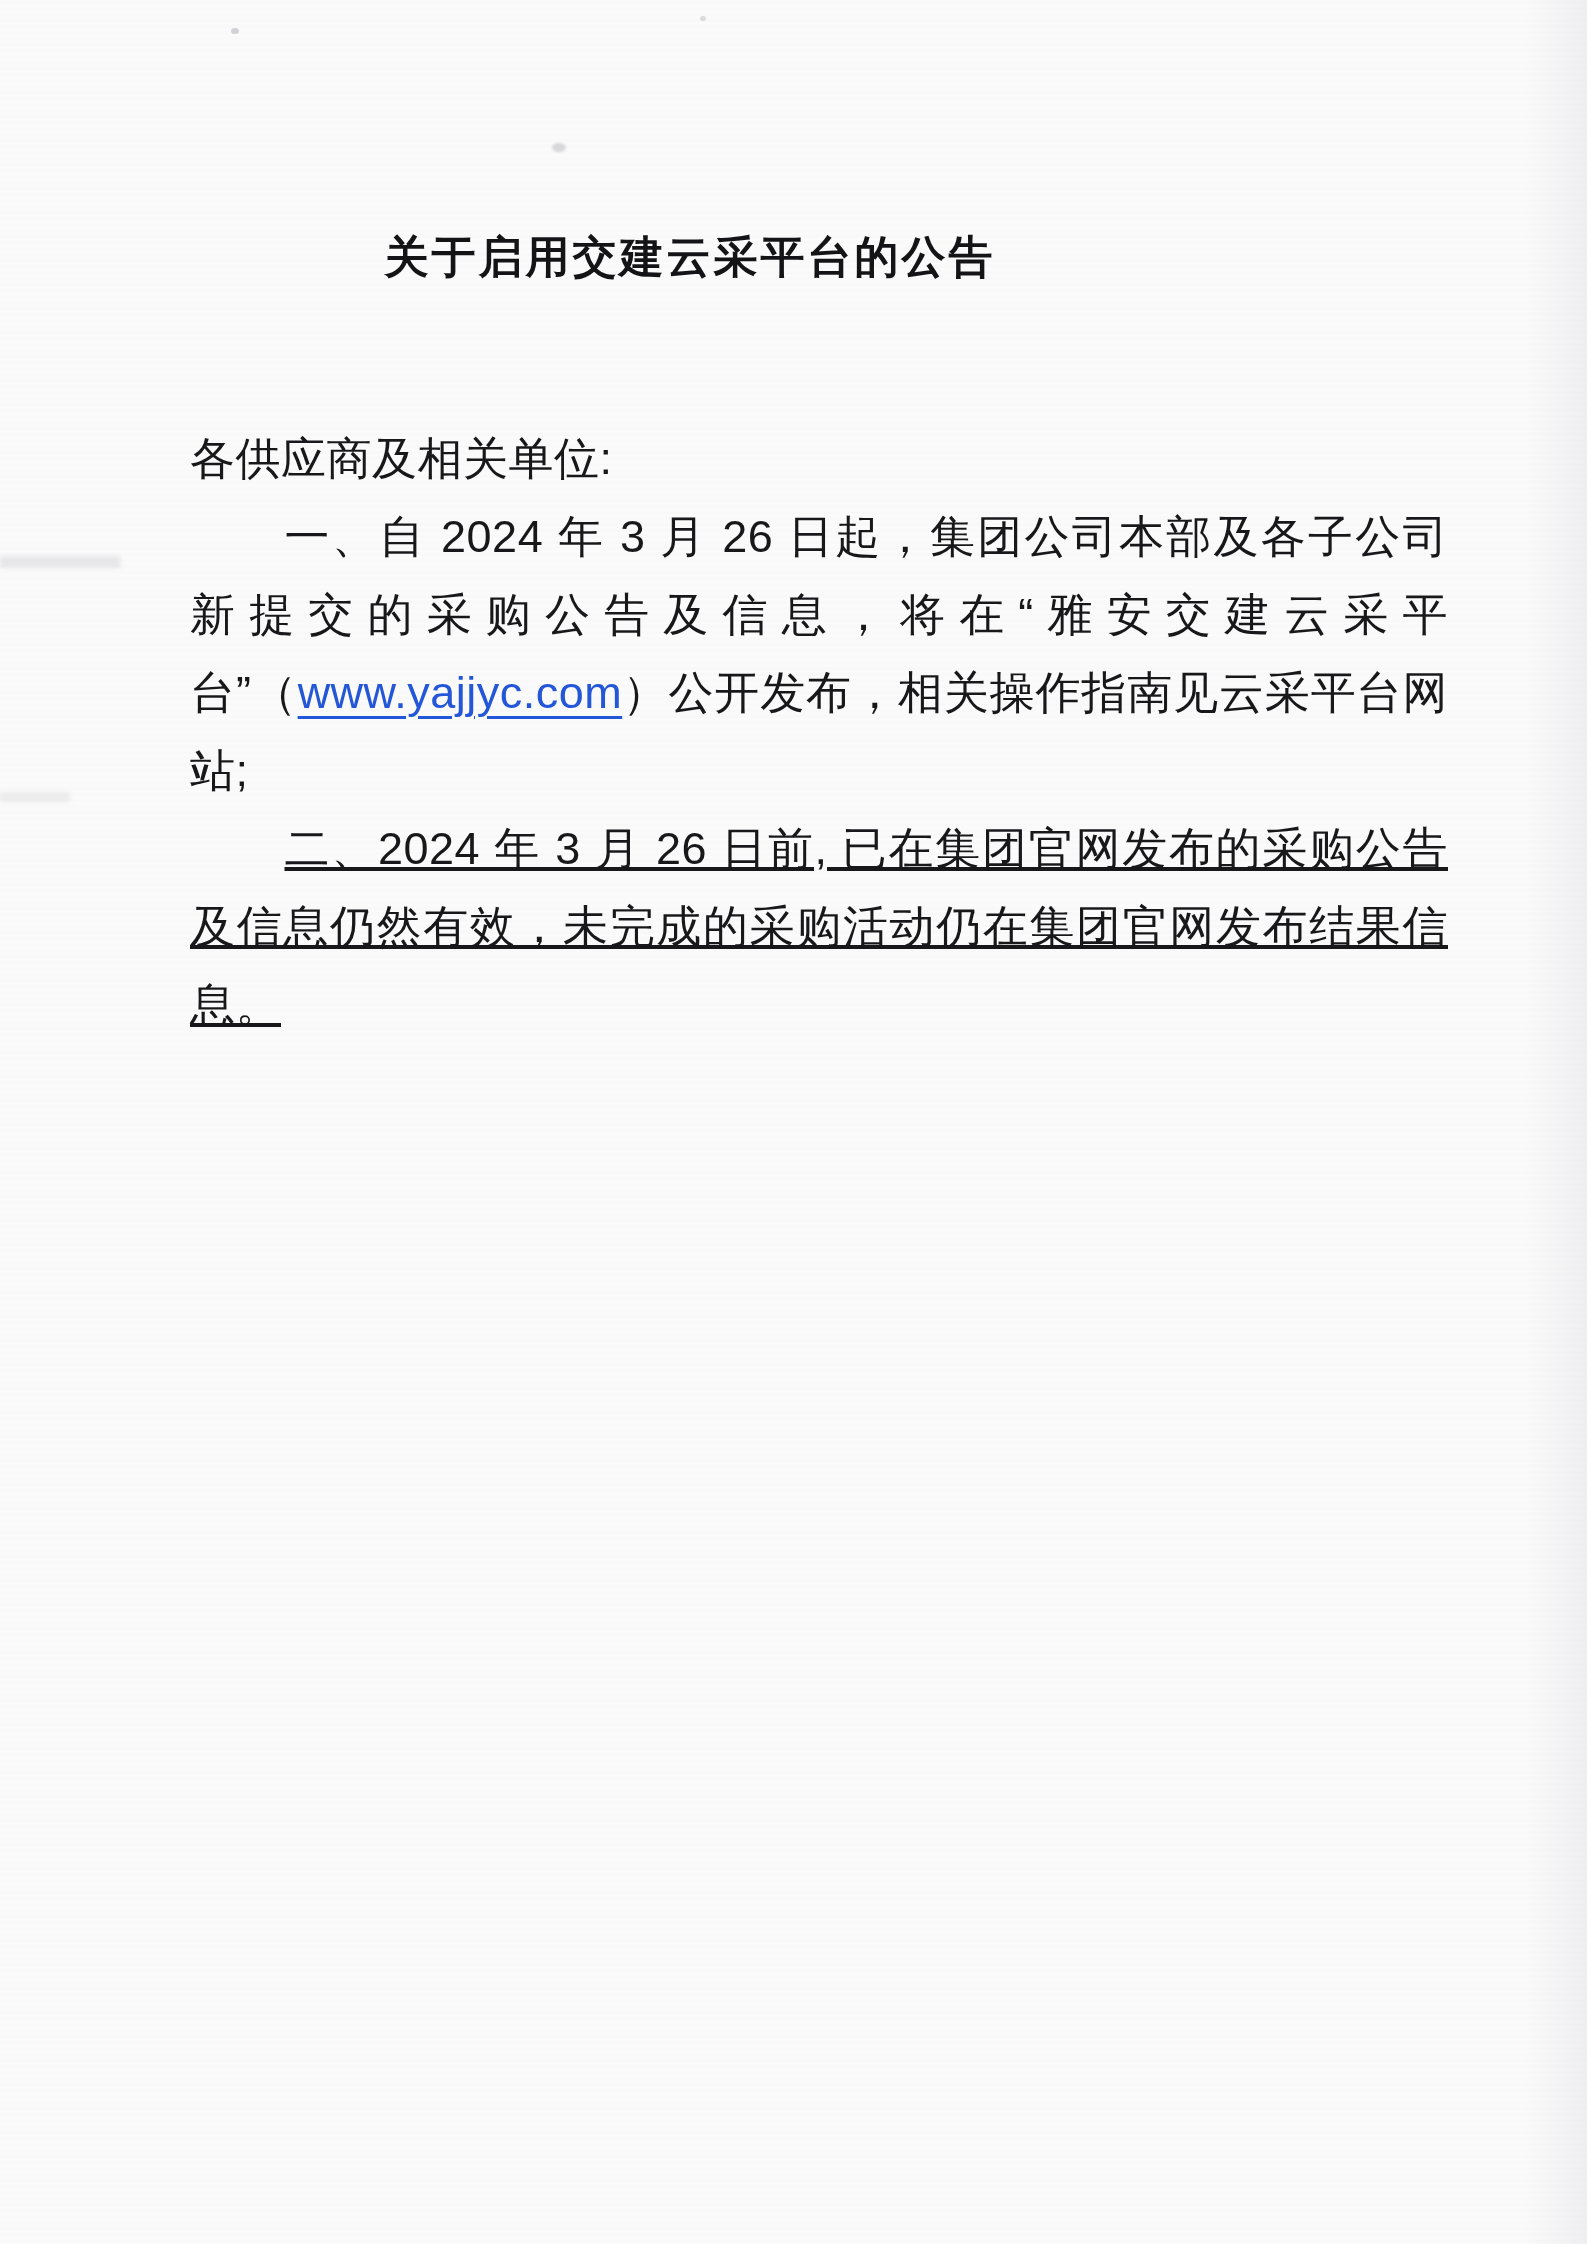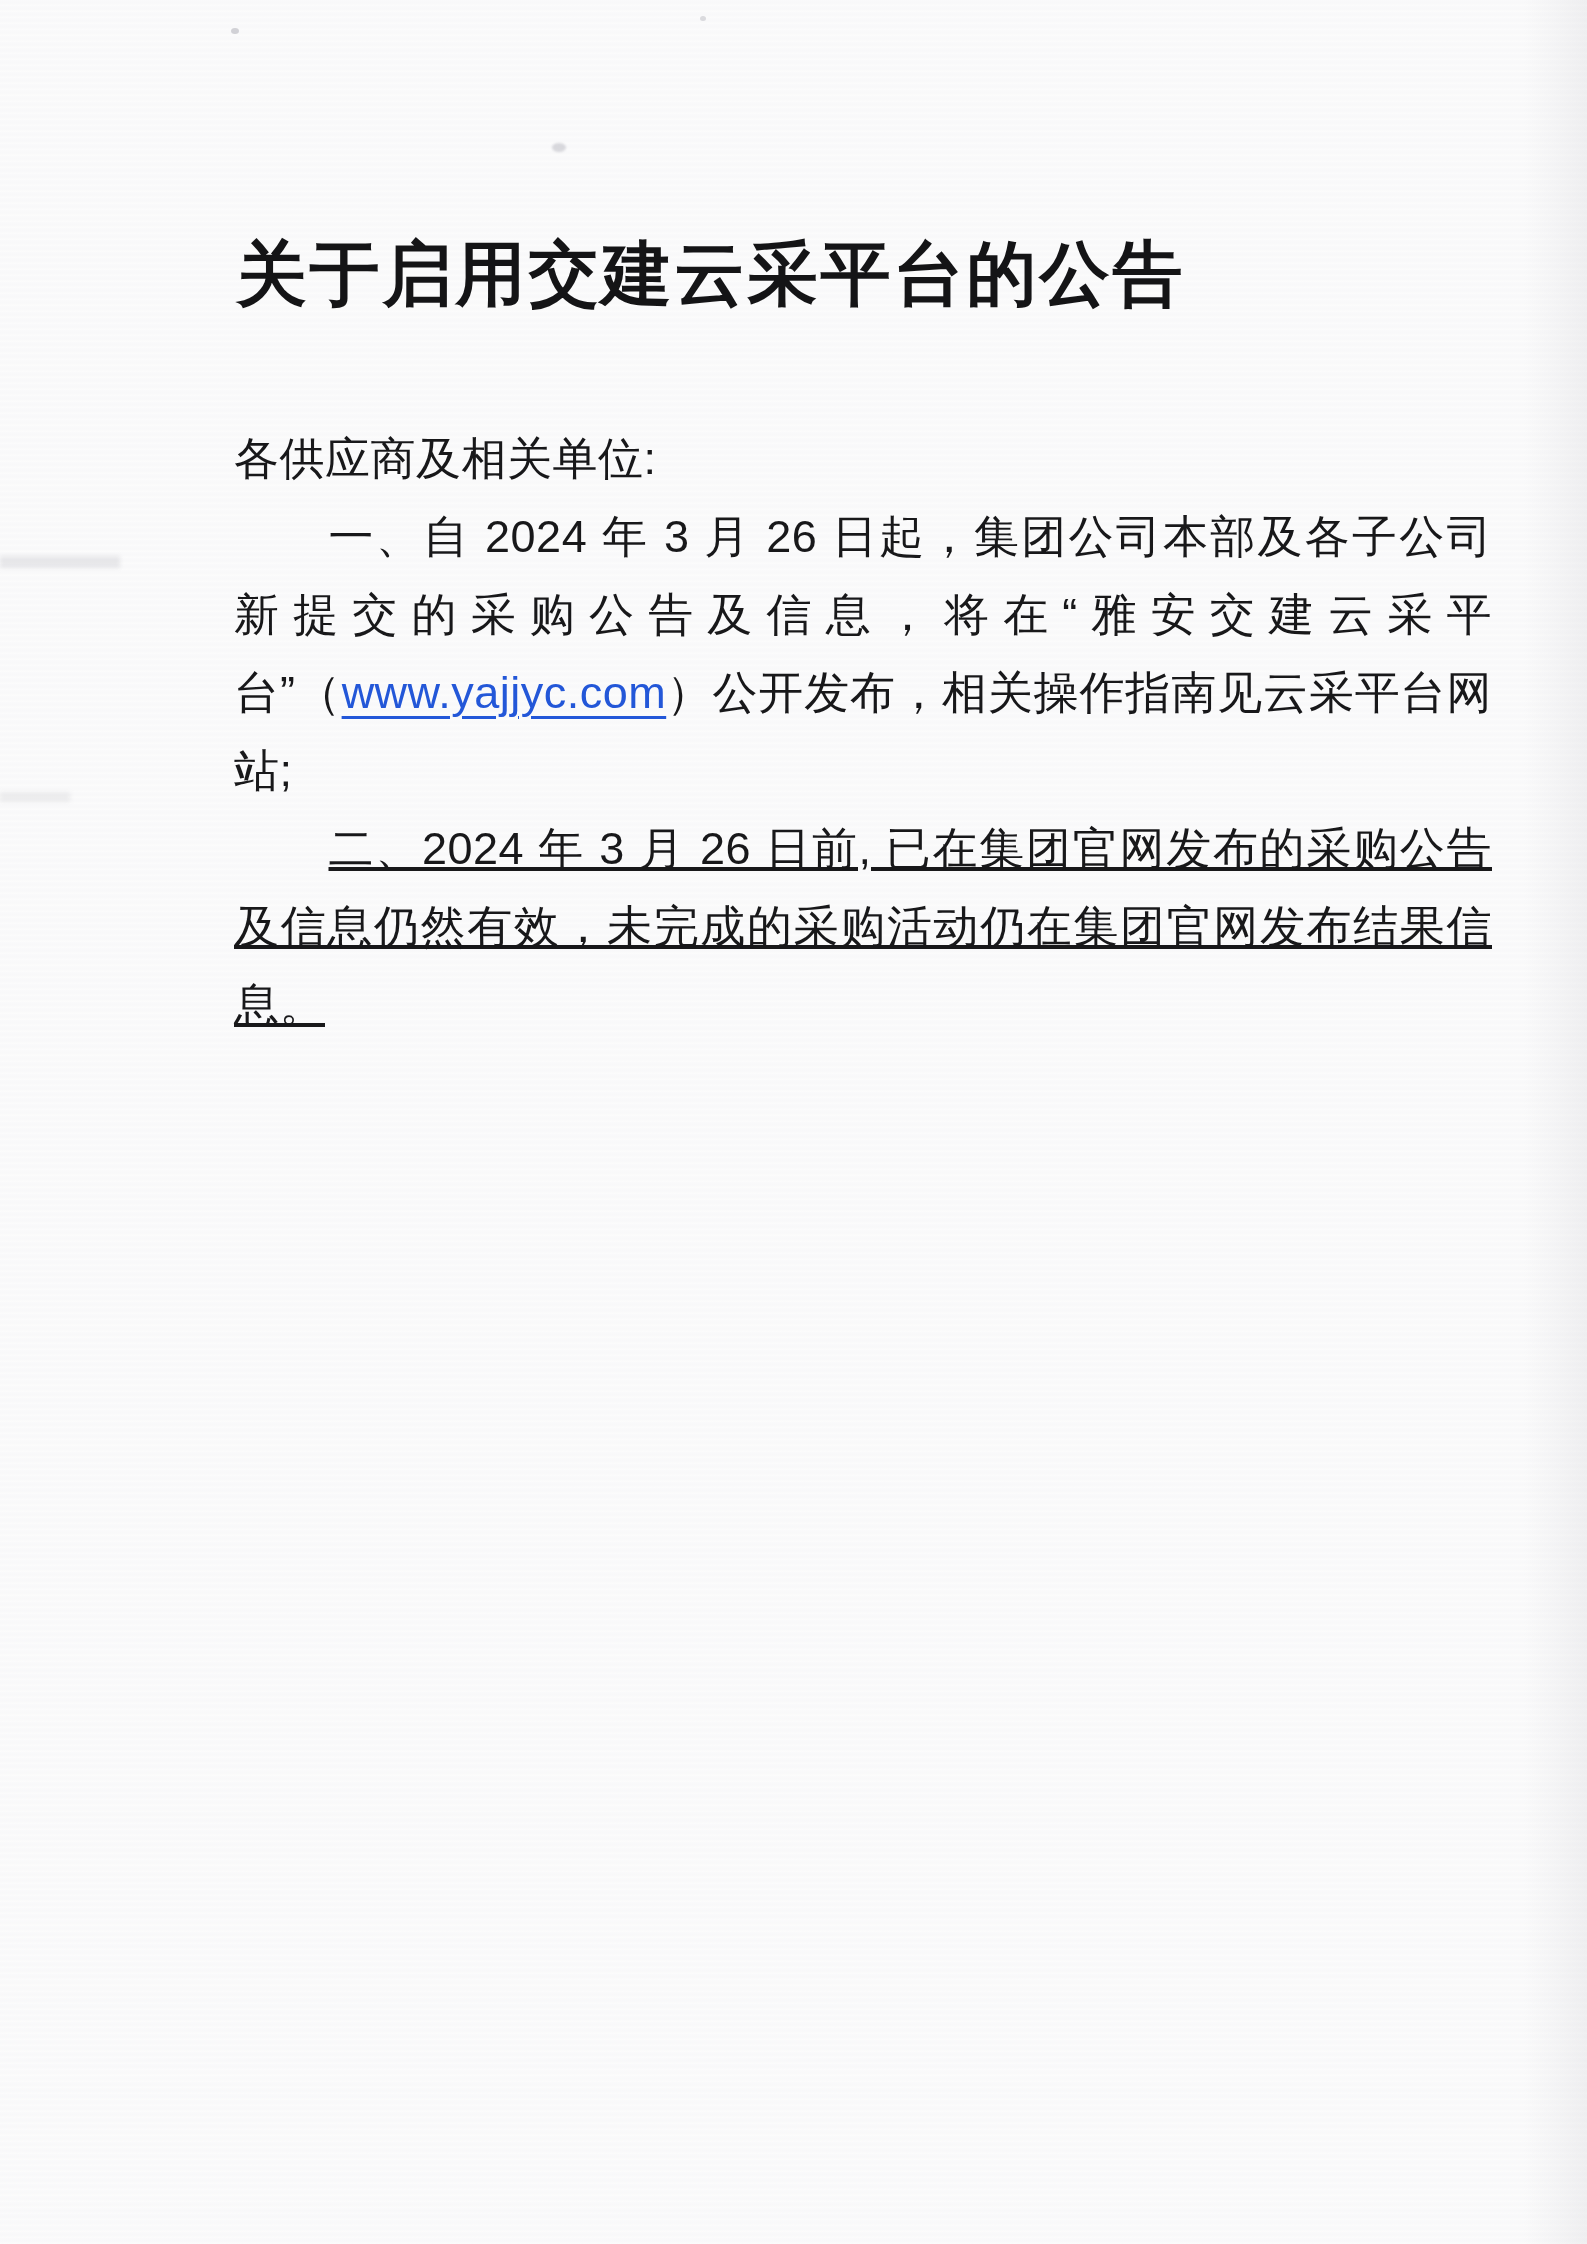--- a/index.html
+++ b/index.html
@@ -20,36 +20,34 @@
     font-family: "Liberation Sans", "DejaVu Sans", sans-serif;
     overflow: hidden;
   }
   .doc-title {
     position: absolute;
     top: 228px;
     left: 0;
     width: 1380px;
     margin: 0;
     text-align: center;
-    font-size: 70px;
+    font-size: 44px;
     font-weight: 700;
     letter-spacing: 3px;
     color: #141416;
-    padding-left: 21px;
   }
   .doc-body {
     position: absolute;
     top: 420px;
     left: 190px;
     width: 1258px;
     font-size: 45px;
     line-height: 78px;
     text-align: justify;
     letter-spacing: 0.5px;
-    margin-left: 44px;
   }
   .doc-body p { margin: 0; }
   .para { text-indent: 2.1em; }
   .para-2 { margin-top: 16px; text-decoration: underline; }
   .doc-link {
     color: #2357d8;
     text-decoration-thickness: 3px;
     text-underline-offset: 8px;
     cursor: pointer;
   }

